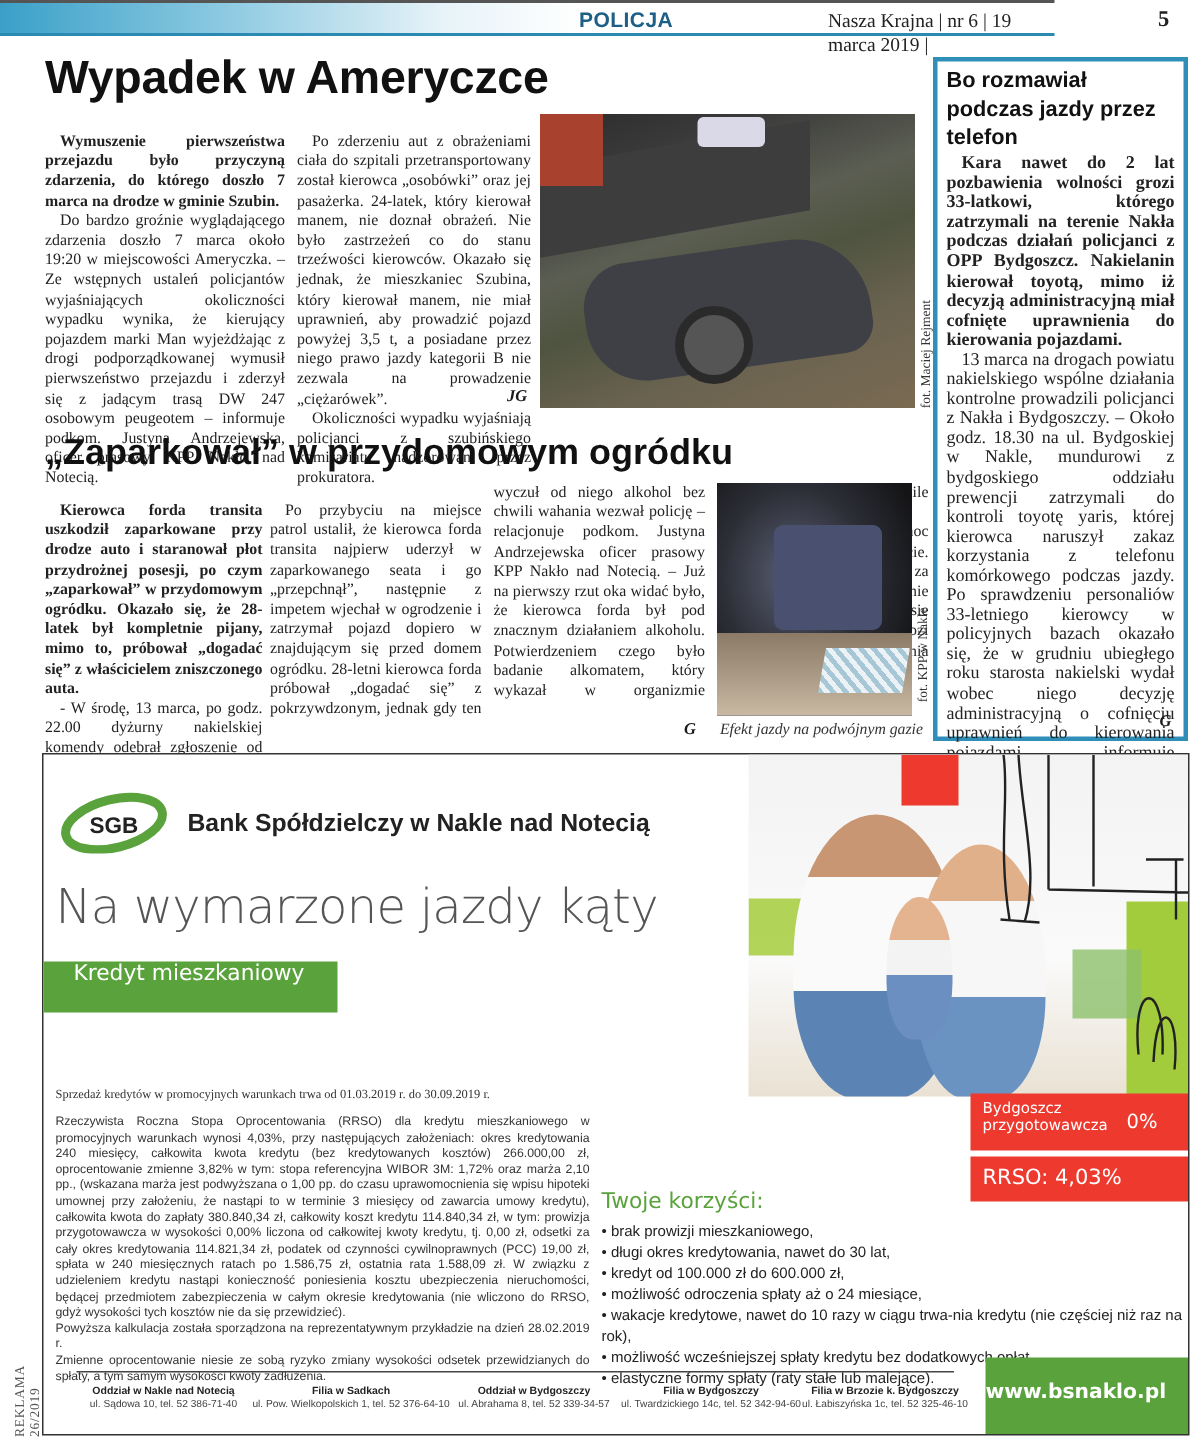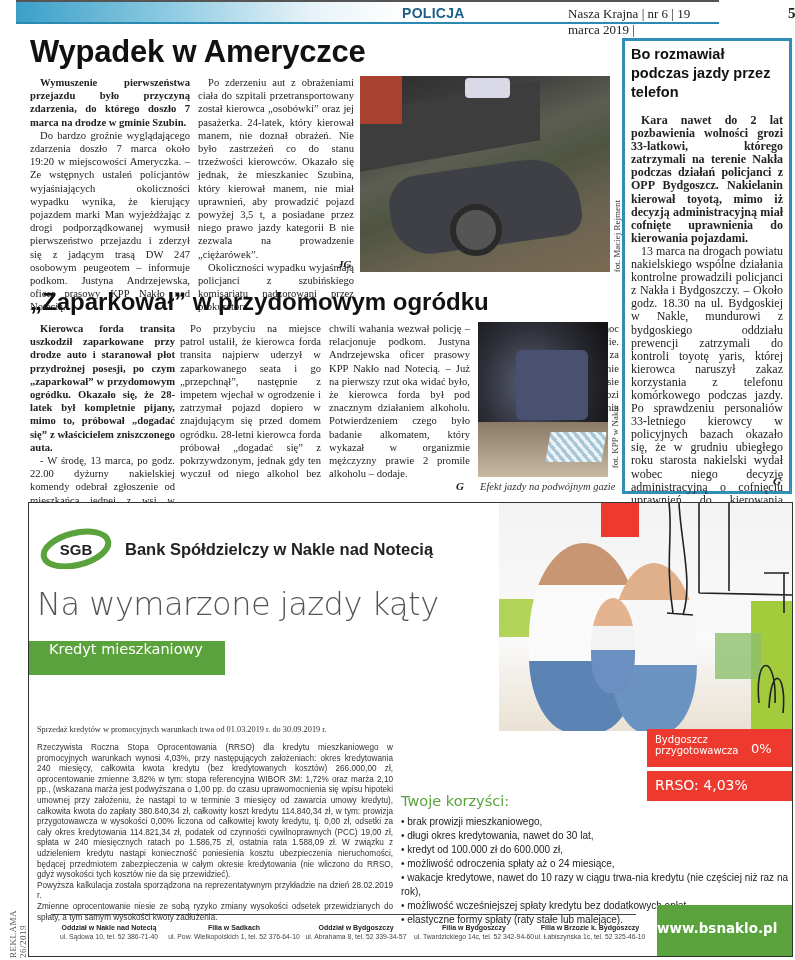--- a/index.html
+++ b/index.html
@@ -1,51 +1,51 @@
 <!DOCTYPE html>
 <html><head>
 <meta charset="utf-8">
 <style>
   * { box-sizing: border-box; margin: 0; padding: 0; }
   html, body { width: 795px; height: 960px; background: #fff; overflow: hidden; }
   body { position: relative; font-family: "Liberation Serif", serif; color: #1a1a1a; }
 
   
-  .topbar { position: absolute; left: 16px; top: 0; width: 703px; height: 24px;
+  .topbar { position: absolute; left: 0; top: 0; width: 703px; height: 24px;
     background: linear-gradient(to right, #3aa0c8 0%, #8fcbe2 22%, #e7f3f8 42%, #fff 55%, #fff 100%);
     border-top: 2px solid #555; border-bottom: 2px solid #2b8ab2; padding-left: 40px; }
   .topbar .section { position: absolute; left: 386px; top: 3px; font-family: "Liberation Sans", sans-serif;
     font-weight: bold; font-size: 14px; color: #1d5f86; letter-spacing: 0.3px; }
   .topbar .issue { position: absolute; left: 552px; top: 4px; font-size: 13px; color: #222; }
   .topbar .pageno { position: absolute; left: 772px; top: 3px; font-weight: bold; font-size: 15px; color: #222; }
 
   .headline1 { position: absolute; left: 30px; top: 34px; font-family: "Liberation Sans", sans-serif;
     font-weight: bold; font-size: 31px; color: #111; letter-spacing: -0.2px; }
   .headline2 { position: absolute; left: 30px; top: 288px; font-family: "Liberation Sans", sans-serif;
     font-weight: bold; font-size: 24px; color: #111; }
 
   .col { position: absolute; font-size: 10.6px; line-height: 13.2px; text-align: justify; color: #222; }
-  .col p { text-indent: 10px; }
+  .col p { text-indent: 10px; margin-top: 12px; }
   .col p.lead { font-weight: bold; }
   .col p + p { margin-top: 0; }
   .sig { position: absolute; font-weight: bold; font-style: italic; font-size: 11px; }
 
   .photo1 { position: absolute; left: 360px; top: 76px; width: 250px; height: 196px;
     background: linear-gradient(160deg, #2b2b2b 0%, #3a3a3a 18%, #5b5e52 40%, #4f5440 55%, #6a6350 75%, #7a6a52 100%);
     overflow: hidden; }
   .photo1 .road { position: absolute; left: 0; top: 20px; width: 180px; height: 60px; background: #3d3d3d; transform: skewY(-10deg); }
   .photo1 .truck { position: absolute; left: 0; top: 0; width: 42px; height: 48px; background: #a8412e; }
   .photo1 .lights { position: absolute; left: 105px; top: 2px; width: 45px; height: 20px; background: #d9d9e8; border-radius: 4px; }
   .photo1 .car { position: absolute; left: 30px; top: 90px; width: 190px; height: 80px; background: #3e4046; border-radius: 30px 50px 20px 40px; transform: rotate(-8deg); }
   .photo1 .wheel { position: absolute; left: 90px; top: 128px; width: 52px; height: 52px; border-radius: 50%; background: #555; border: 6px solid #2a2a2a; }
   .credit-v { position: absolute; font-size: 9px; color: #333; writing-mode: vertical-rl; transform: rotate(180deg); }
 
   
   .sidebar { position: absolute; left: 622px; top: 38px; width: 170px; height: 456px; border: 3px solid #2f8fb9; padding: 4px 6px; }
-  .sidebar .st { font-family: "Liberation Sans", sans-serif; font-weight: bold; font-size: 14.5px; line-height: 19px; color: #111; margin-bottom: 12px; }
+  .sidebar .st { font-family: "Liberation Sans", sans-serif; font-weight: bold; font-size: 14.5px; line-height: 19px; color: #111; margin-bottom: 0; }
   .sidebar .body { font-size: 12px; line-height: 13.1px; text-align: justify; color: #222; }
   .sidebar .body p { text-indent: 10px; }
   .sidebar .body p.lead { font-weight: bold; }
 
   .photo2 { position: absolute; left: 478px; top: 322px; width: 130px; height: 155px;
     background: radial-gradient(ellipse at 40% 40%, #5a5f73 0%, #2c2e36 45%, #141416 80%); overflow: hidden; }
   .photo2 .van { position: absolute; left: 38px; top: 28px; width: 72px; height: 70px; background: #4a5070; border-radius: 6px; }
   .photo2 .ground { position: absolute; left: 0; top: 100px; width: 130px; height: 55px; background: linear-gradient(#8a7a66, #c9b9a3); }
   .photo2 .fence { position: absolute; left: 70px; top: 110px; width: 56px; height: 30px; background: repeating-linear-gradient(45deg, #a8c7d6 0 3px, #eaf2f6 3px 6px); transform: skewX(-10deg); }
   .caption2 { position: absolute; left: 480px; top: 481px; font-style: italic; font-size: 10.5px; color: #333; }

